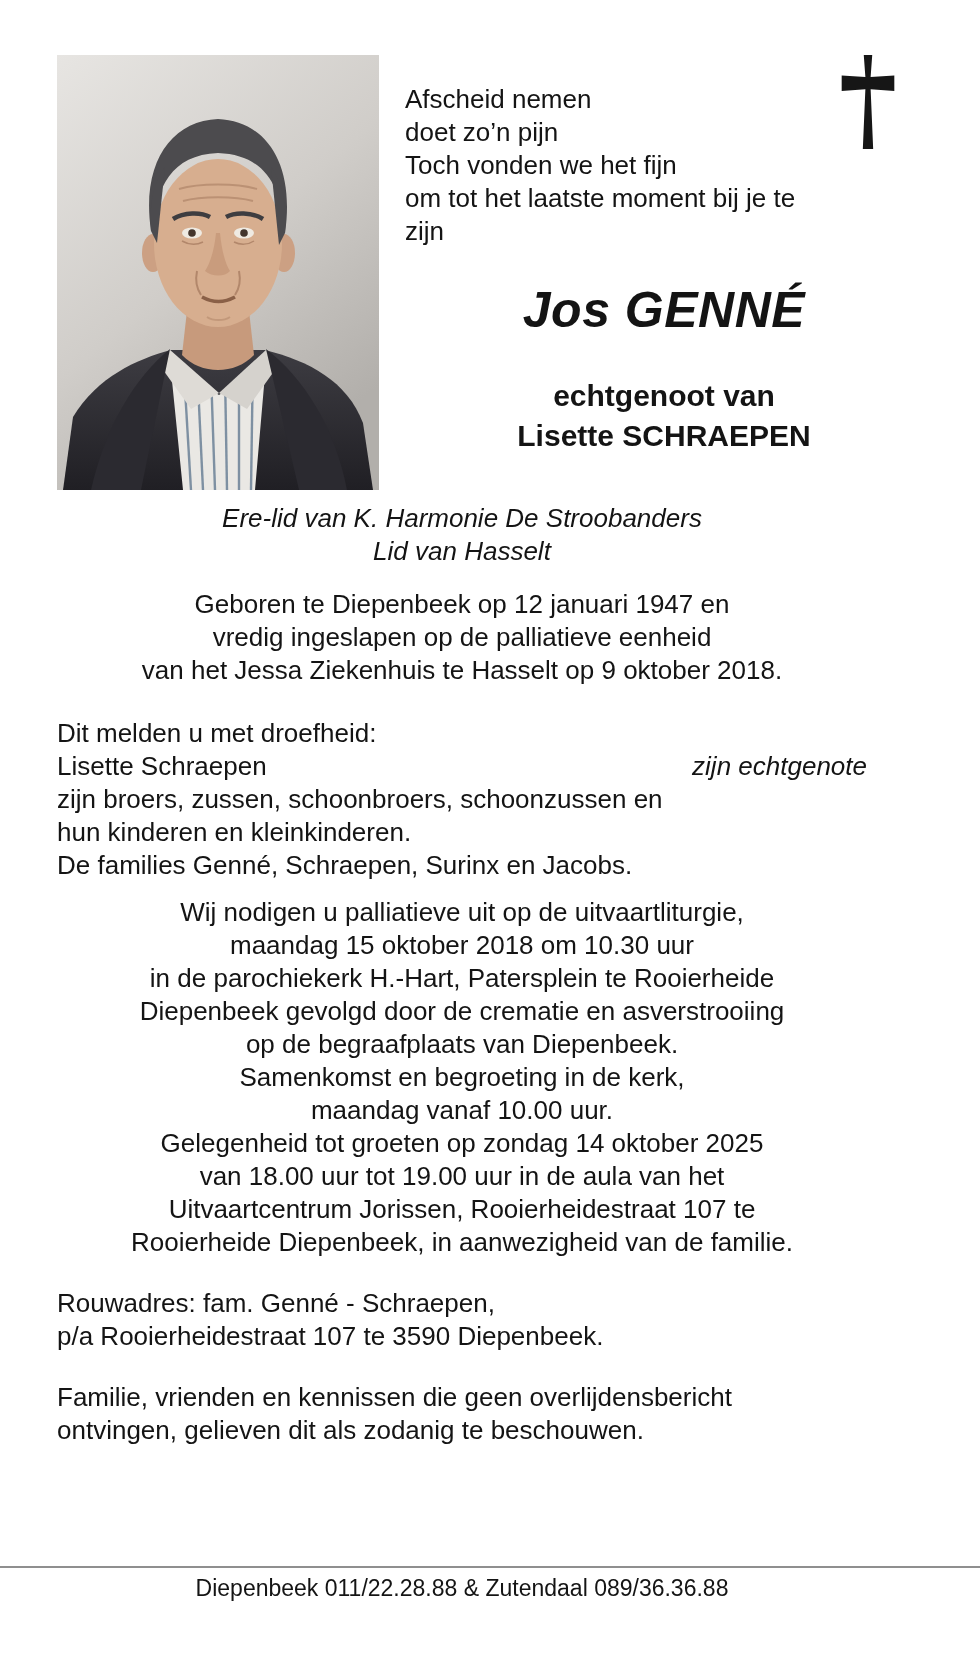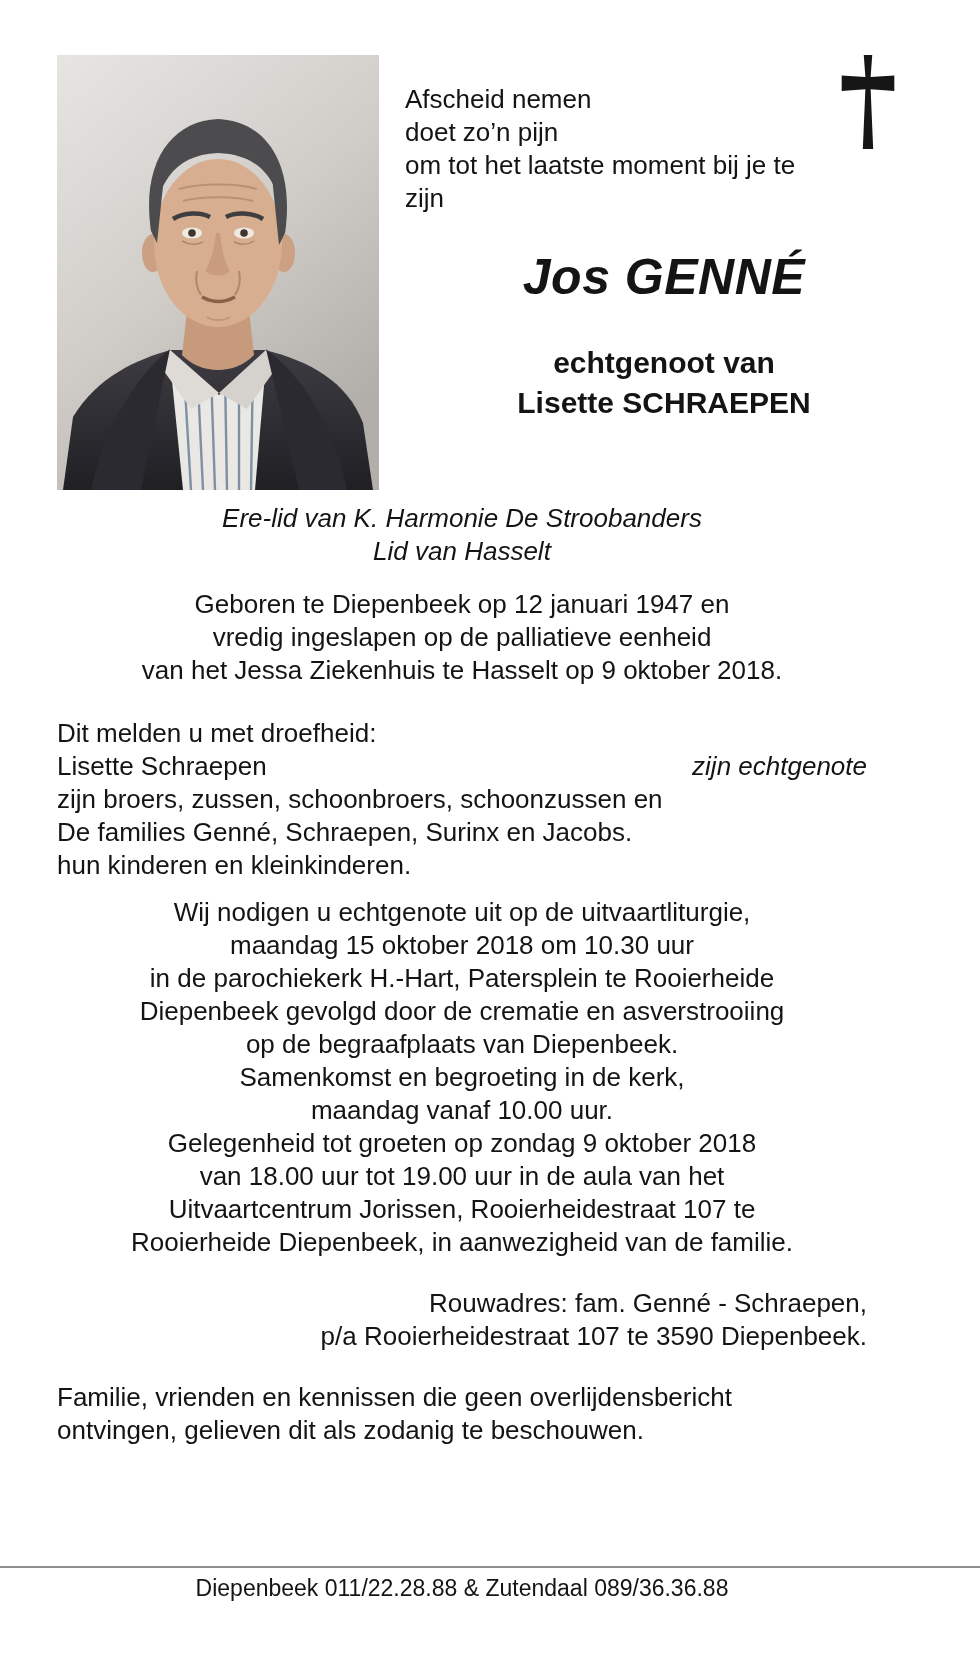--- a/index.html
+++ b/index.html
@@ -79,21 +79,21 @@
     line-height: 33px;
   }
   .center { text-align: center; }
   .italic { font-style: italic; }
   .bold   { font-weight: normal; }
 
   .memberships { margin-top: 0; }
   .life        { margin-top: 20px; }
   .announcement{ margin-top: 30px; }
   .service     { margin-top: 14px; }
-  .mourning    { margin-top: 28px; text-align: right; }
+  .mourning    { margin-top: 28px; }
   .notice      { margin-top: 28px; }
 
   .wife-row {
     display: flex;
     justify-content: space-between;
     align-items: baseline;
   }
 
   
   .footer-rule {
@@ -194,20 +194,21 @@
     <div class="cross">
       <svg viewBox="0 0 60 100" width="58" height="94">
         <path d="M25.5 0 L34.5 0 L32.8 23.5 L58 21.8 L58 38.2 L32.8 36.5 L35.5 100 L24.5 100 L27.2 36.5 L2 38.2 L2 21.8 L27.2 23.5 Z" fill="#161616"></path>
       </svg>
     </div>
 
     <div class="right-col">
       <div class="poem">
         <div class="poem-line">Afscheid nemen</div>
         <div class="poem-line">doet zo’n pijn</div>
+        <div class="poem-line">Toch vonden we het fijn</div>
         <div class="poem-line">om tot het laatste moment bij je te</div>
         <div class="poem-line">zijn</div>
       </div>
       <div class="deceased-name">Jos GENNÉ</div>
       <div class="spouse-block">
         <div>echtgenoot van</div>
         <div>Lisette SCHRAEPEN</div>
       </div>
     </div>
   </div>
@@ -225,33 +226,33 @@
       <div>van het Jessa Ziekenhuis te Hasselt op 9 oktober 2018.</div>
     </div>
 
     <div class="announcement">
       <div>Dit melden u met droefheid:</div>
       <div class="wife-row">
         <span>Lisette Schraepen</span>
         <span class="italic">zijn echtgenote</span>
       </div>
       <div>zijn broers, zussen, schoonbroers, schoonzussen en</div>
+      <div>hun kinderen en kleinkinderen.</div>
       <div>De families Genné, Schraepen, Surinx en Jacobs.</div>
-      <div>hun kinderen en kleinkinderen.</div>
     </div>
 
     <div class="service center">
-      <div>Wij nodigen u echtgenote uit op de uitvaartliturgie,</div>
+      <div>Wij nodigen u palliatieve uit op de uitvaartliturgie,</div>
       <div class="bold">maandag 15 oktober 2018 om 10.30 uur</div>
       <div>in de parochiekerk H.-Hart, Patersplein te Rooierheide</div>
       <div>Diepenbeek gevolgd door de crematie en asverstrooiing</div>
       <div>op de begraafplaats van Diepenbeek.</div>
       <div>Samenkomst en begroeting in de kerk,</div>
       <div>maandag vanaf 10.00 uur.</div>
-      <div>Gelegenheid tot groeten op zondag 9 oktober 2018</div>
+      <div>Gelegenheid tot groeten op zondag 14 oktober 2025</div>
       <div>van 18.00 uur tot 19.00 uur in de aula van het</div>
       <div>Uitvaartcentrum Jorissen, Rooierheidestraat 107 te</div>
       <div>Rooierheide Diepenbeek, in aanwezigheid van de familie.</div>
     </div>
 
     <div class="mourning">
       <div>Rouwadres: fam. Genné - Schraepen,</div>
       <div>p/a Rooierheidestraat 107 te 3590 Diepenbeek.</div>
     </div>
 

